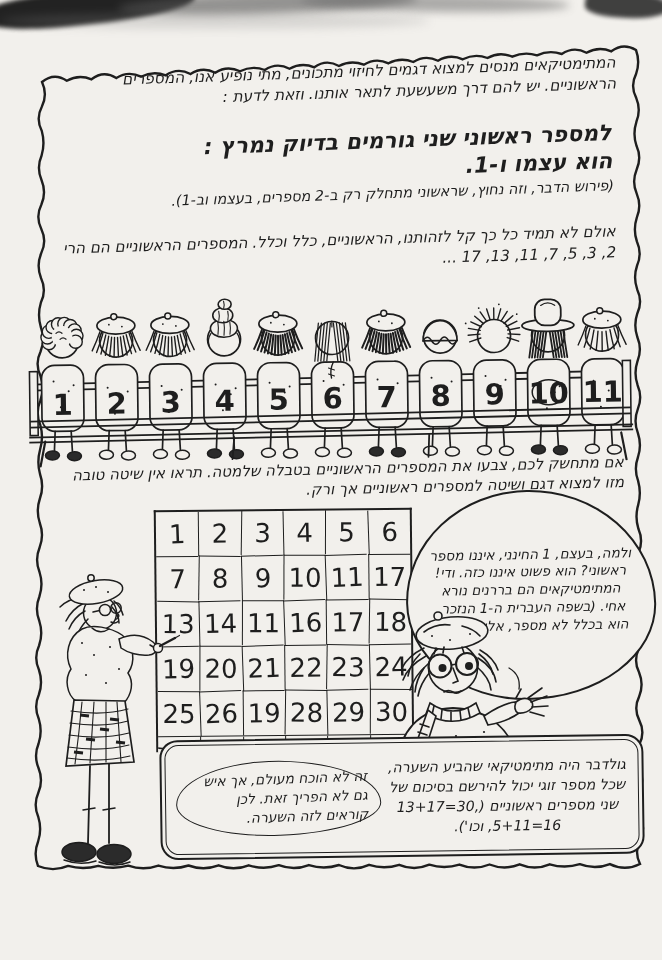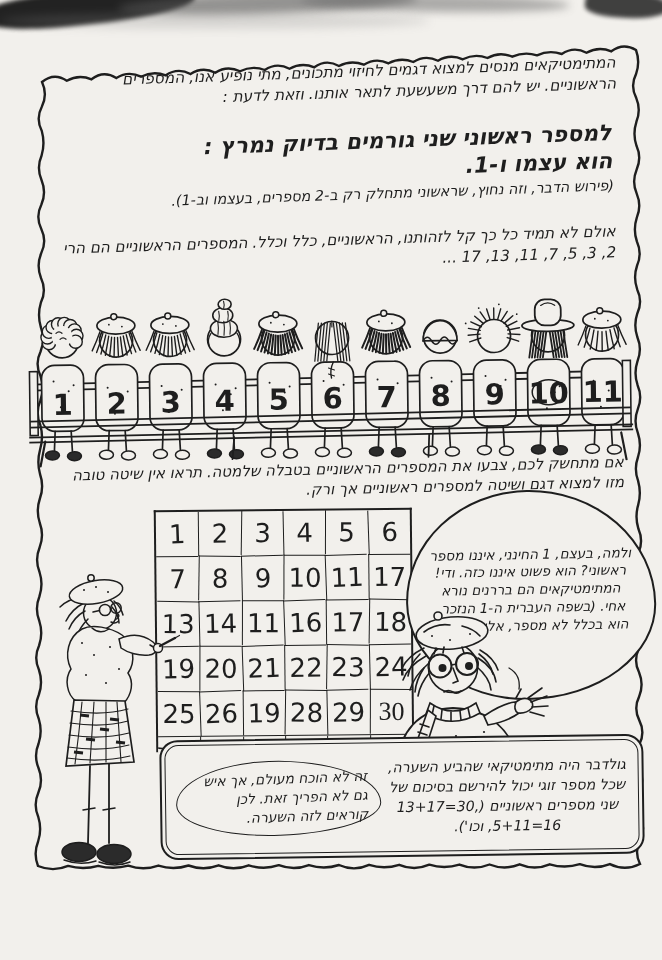--- a/index.html
+++ b/index.html
@@ -430,21 +430,21 @@
         <div class="cell" style="transform: rotate(0.7deg);">20</div>
         <div class="cell" style="transform: rotate(-1.4deg);">21</div>
         <div class="cell" style="transform: rotate(0deg); text-align: right;">22</div>
         <div class="cell" style="transform: rotate(1.4deg);">23</div>
         <div class="cell" style="transform: rotate(-0.7deg);">24</div>
         <div class="cell" style="transform: rotate(0.7deg);">25</div>
         <div class="cell" style="transform: rotate(-1.4deg);">26</div>
         <div class="cell" style="transform: rotate(0deg);">19</div>
         <div class="cell" style="transform: rotate(1.4deg);">28</div>
         <div class="cell" style="transform: rotate(-0.7deg);">29</div>
-        <div class="cell" style="transform: rotate(0.7deg); font-family: Liberation Serif, serif;">30</div>
+        <div class="cell" style="transform: rotate(0.7deg);">30</div>
       </div>
     <div class="torn">
       <div class="grid">
           <div class="cell">31</div>
           <div class="cell">32</div>
           <div class="cell">33</div>
           <div class="cell">34</div>
           <div class="cell">35</div>
           <div class="cell">36</div>
         </div>

